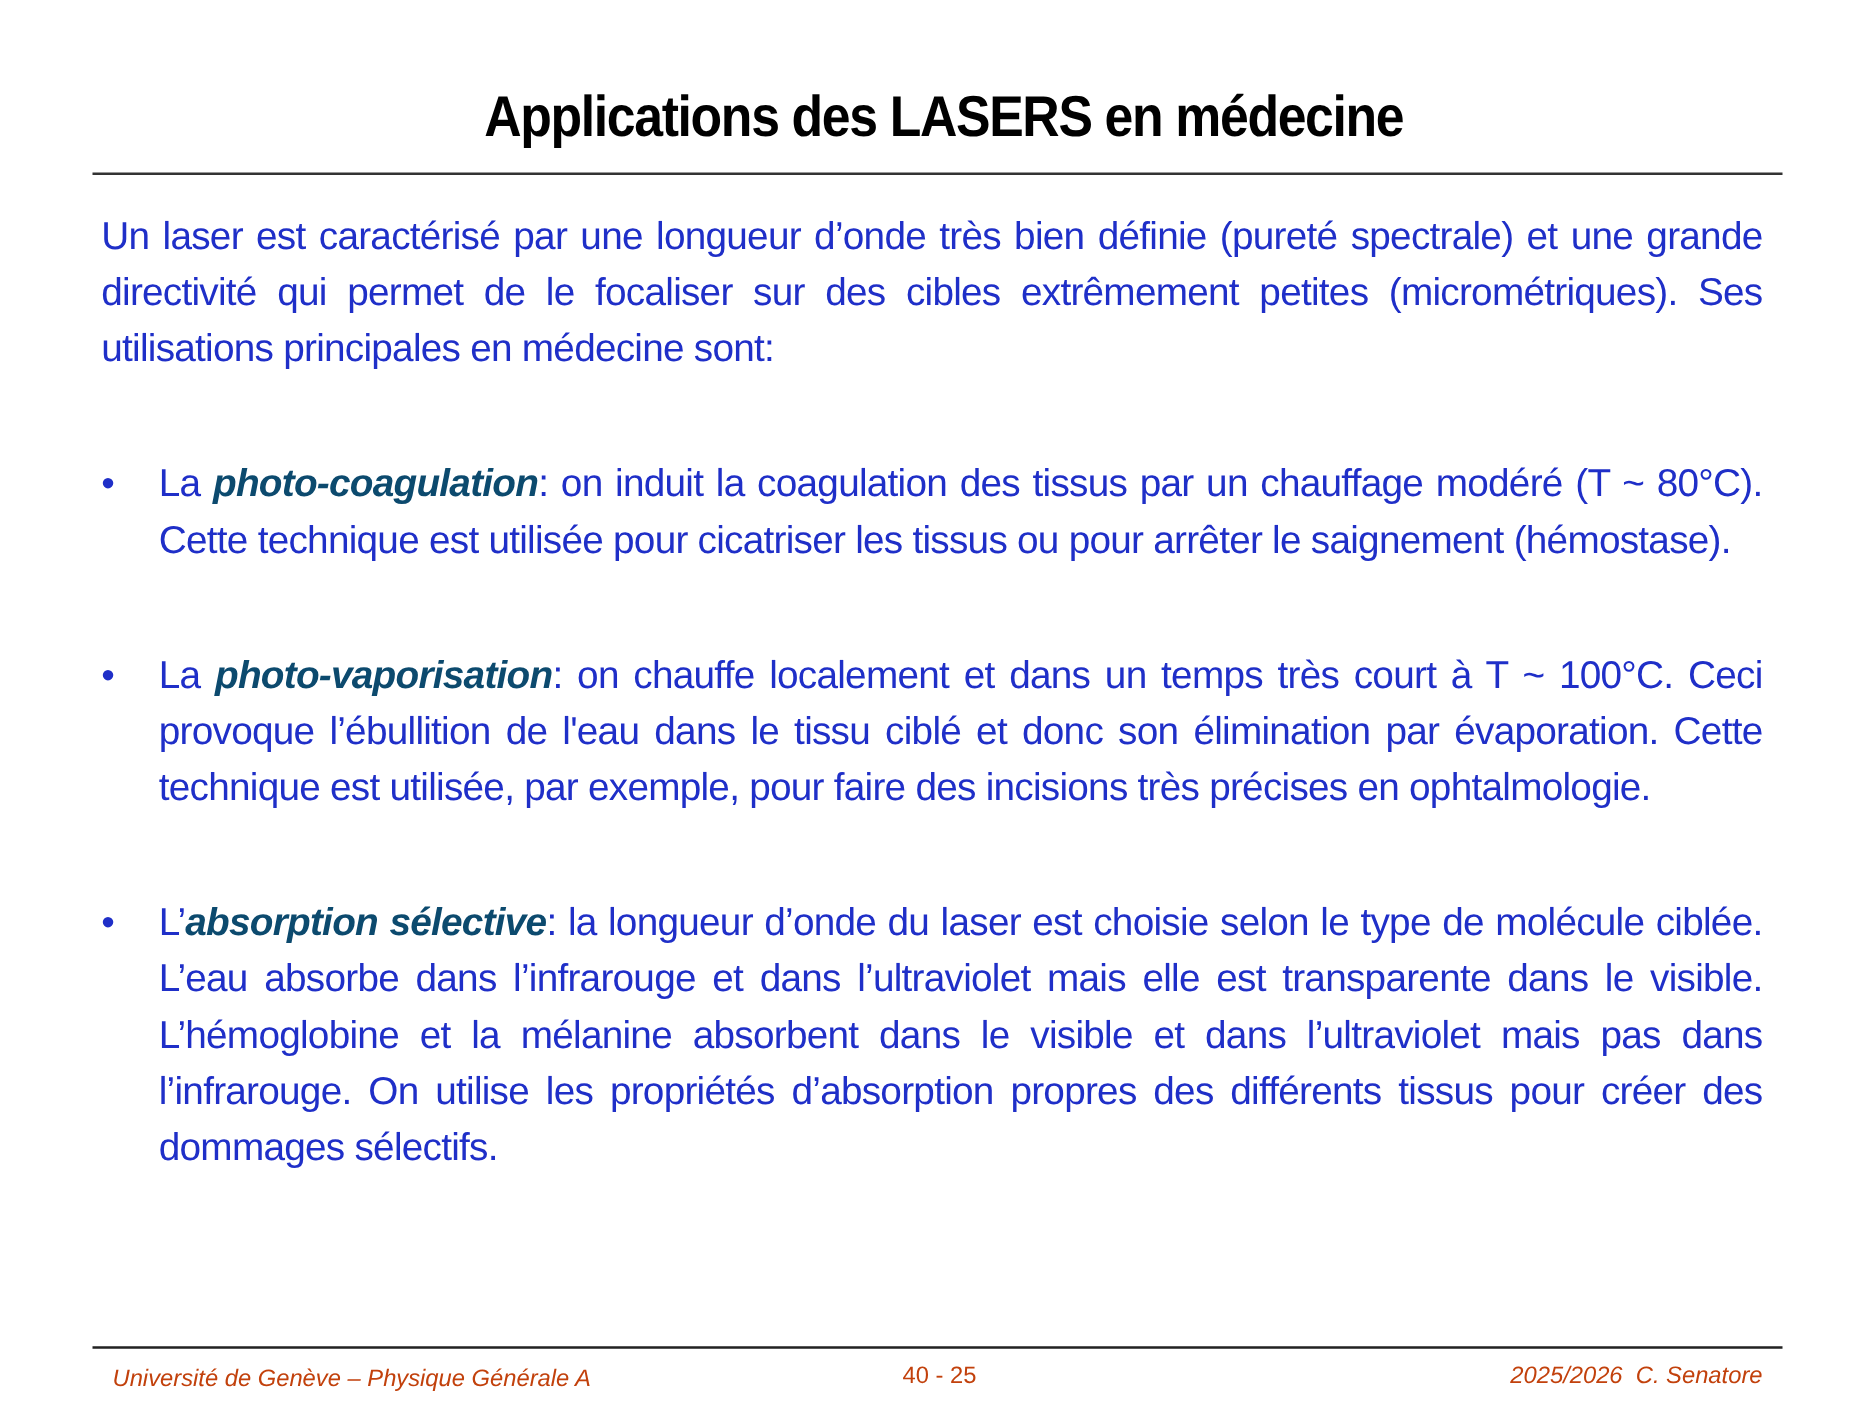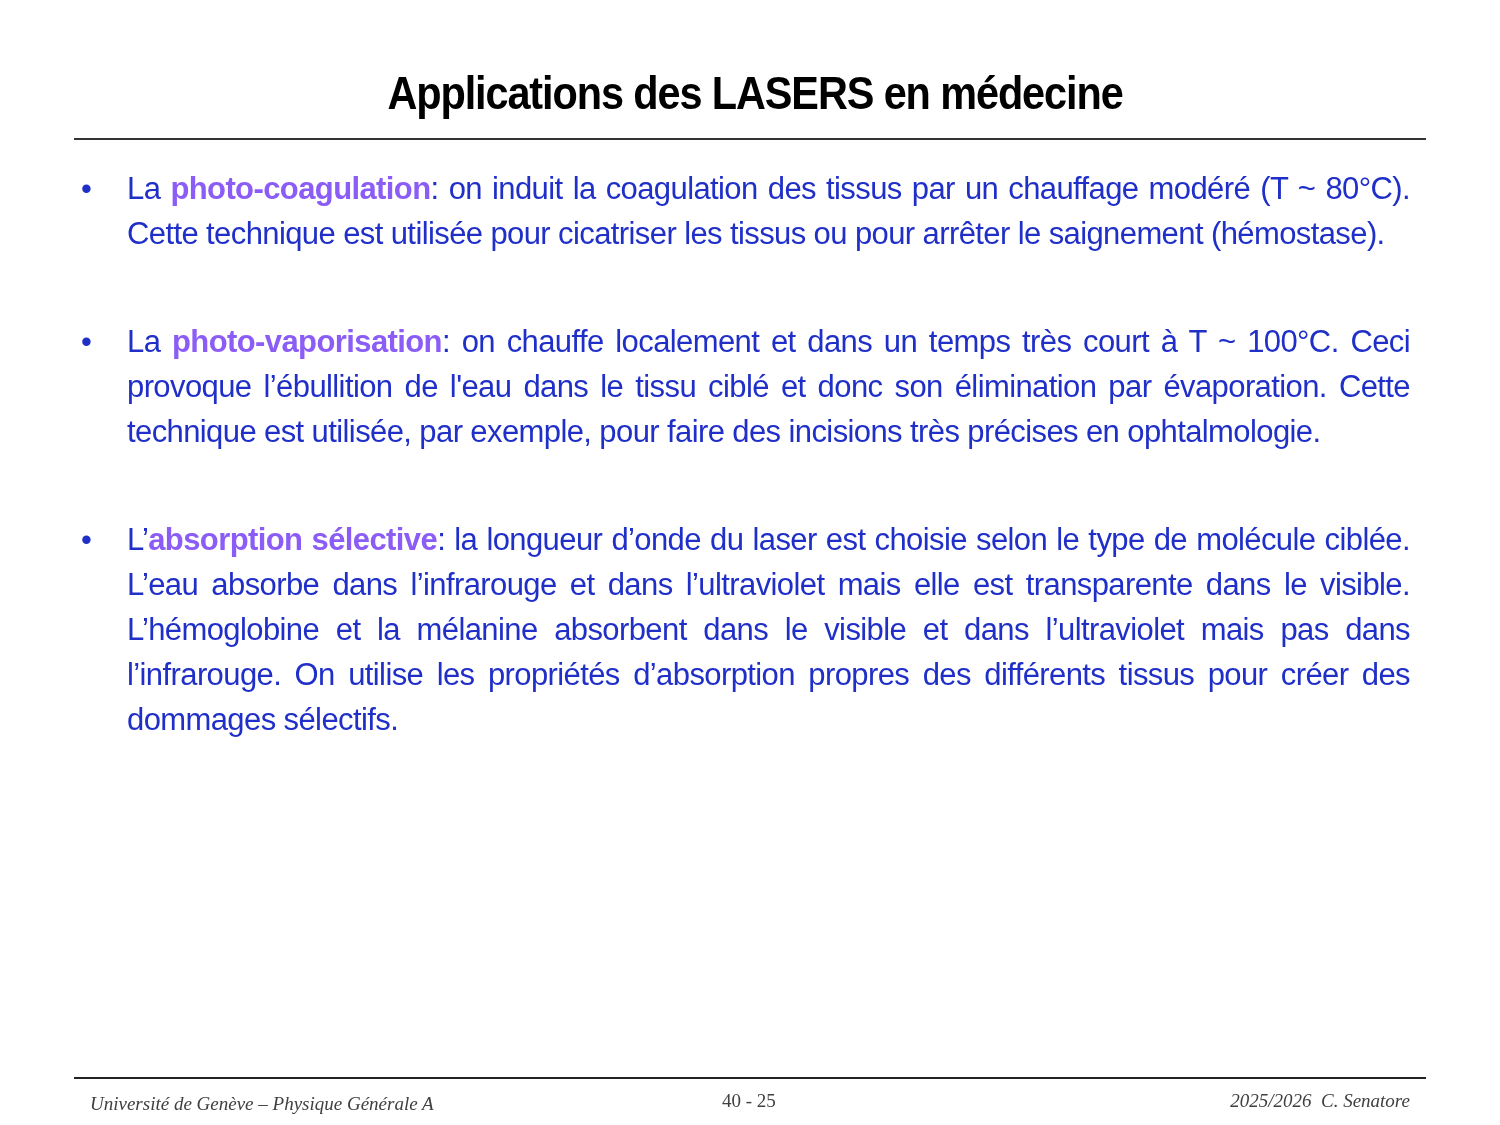--- a/index.html
+++ b/index.html
@@ -12,36 +12,37 @@
     }
     .rule-top { position: absolute; left: 74px; top: 138px; width: 1352px; height: 2px; background: #333; }
     .rule-bottom { position: absolute; left: 74px; top: 1077px; width: 1352px; height: 2px; background: #222; }
     .content { position: absolute; left: 81px; top: 166px; width: 1329px; color: #1f2fc8; }
     .para {
       font-size: 31px; line-height: 45px; text-align: justify; margin: 0;
       letter-spacing: -0.6px; word-spacing: 0px;
     }
     .bullet { position: relative; padding-left: 46px; text-align: justify; }
     .bullet .dot { position: absolute; left: 0; top: 0; width: 20px; text-align: left; }
-    .kw { color: #8b5cf6; font-weight: bold; }
+    .kw { color: #0c4a6e; font-weight: bold; font-style: italic; }
     #intro { margin-bottom: 63px; }
     #b1 { margin-bottom: 63px; }
     #b2 { margin-bottom: 63px; }
-    .footer { position: absolute; top: 1090px; font-size: 19px; font-style: italic; color: #404040; font-family: Liberation Serif, serif; }
+    .footer { position: absolute; top: 1090px; font-size: 19px; font-style: italic; color: #c2410c; }
     .footer-left { left: 90px; top: 1093px; }
     .footer-center { left: 722px; font-style: normal; }
     .footer-right { right: 90px; margin-left: 12px; }
   </style>
 </head>
 <body>
 
 <div class="title">Applications des LASERS en médecine</div>
 <div class="rule-top"></div>
 
 <div class="content">
+  <p class="para" id="intro">Un laser est caractérisé par une longueur d’onde très bien définie (pureté spectrale) et une grande directivité qui permet de le focaliser sur des cibles extrêmement petites (micrométriques). Ses utilisations principales en médecine sont:</p>
 
   <p class="para bullet" id="b1">
     <span class="dot">•</span><span>La </span><span class="kw">photo-coagulation</span><span>: on induit la coagulation des tissus par un chauffage modéré (T ~ 80°C). Cette technique est utilisée pour cicatriser les tissus ou pour arrêter le saignement (hémostase).</span>
   </p>
 
   <p class="para bullet" id="b2">
     <span class="dot">•</span><span>La </span><span class="kw">photo-vaporisation</span><span>: on chauffe localement et dans un temps très court à T ~ 100°C. Ceci provoque l’ébullition de l'eau dans le tissu ciblé et donc son élimination par évaporation. Cette technique est utilisée, par exemple, pour faire des incisions très précises en ophtalmologie.</span>
   </p>
 
   <p class="para bullet" id="b3">

